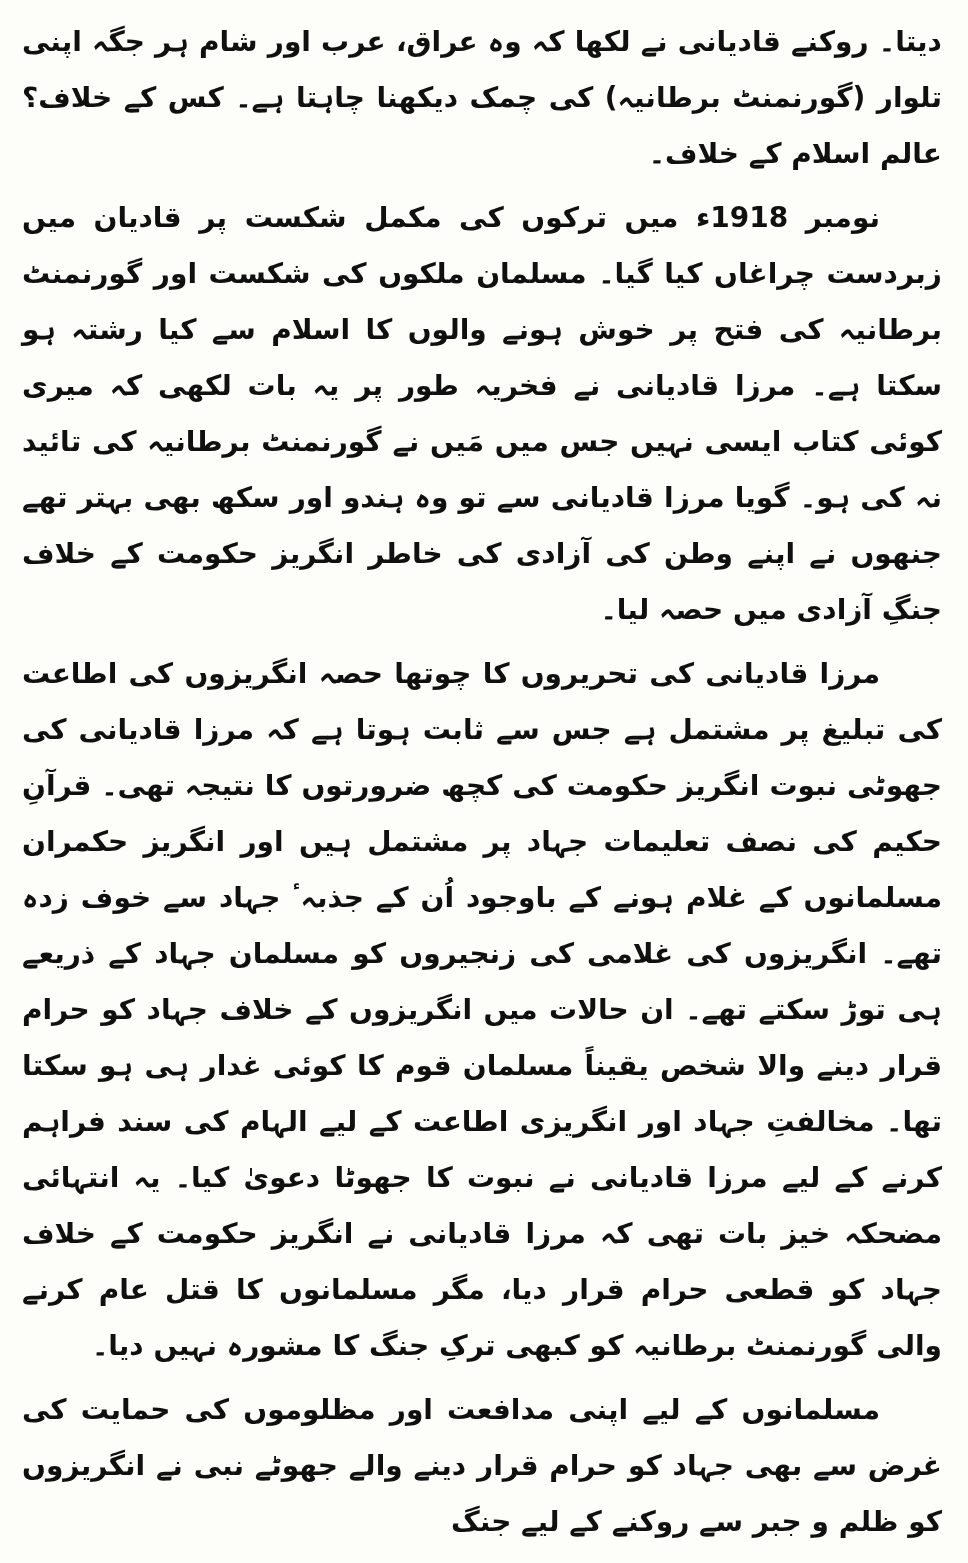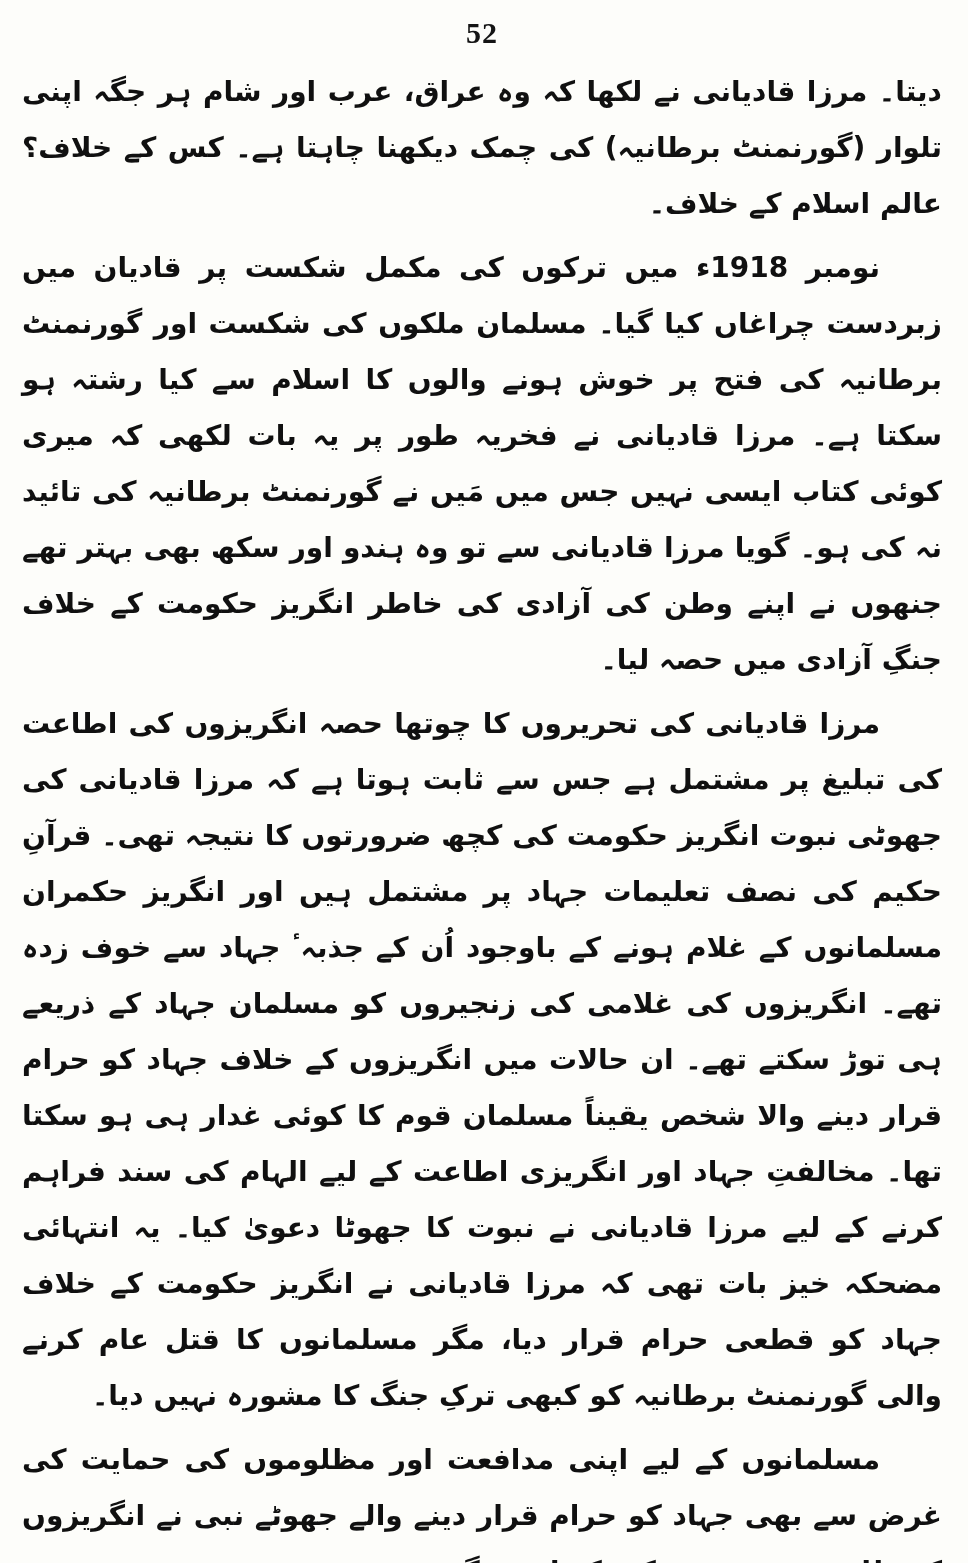--- a/index.html
+++ b/index.html
@@ -46,21 +46,20 @@
     text-indent: 0;
   }
   .para:last-child {
     margin-bottom: 0;
   }
 </style>
 </head>
 <body>
 
 <div class="page">
-  <div class="page-number">52</div>
 
   <div class="text-body">
-    <p class="para no-indent">دیتا۔ مرزا قادیانی نے لکھا کہ وہ عراق، عرب اور شام ہر جگہ اپنی تلوار (گورنمنٹ برطانیہ) کی چمک دیکھنا چاہتا ہے۔ کس کے خلاف؟ عالم اسلام کے خلاف۔</p>
+    <p class="para no-indent">دیتا۔ روکنے قادیانی نے لکھا کہ وہ عراق، عرب اور شام ہر جگہ اپنی تلوار (گورنمنٹ برطانیہ) کی چمک دیکھنا چاہتا ہے۔ کس کے خلاف؟ عالم اسلام کے خلاف۔</p>
     <p class="para">نومبر 1918ء میں ترکوں کی مکمل شکست پر قادیان میں زبردست چراغاں کیا گیا۔ مسلمان ملکوں کی شکست اور گورنمنٹ برطانیہ کی فتح پر خوش ہونے والوں کا اسلام سے کیا رشتہ ہو سکتا ہے۔ مرزا قادیانی نے فخریہ طور پر یہ بات لکھی کہ میری کوئی کتاب ایسی نہیں جس میں مَیں نے گورنمنٹ برطانیہ کی تائید نہ کی ہو۔ گویا مرزا قادیانی سے تو وہ ہندو اور سکھ بھی بہتر تھے جنھوں نے اپنے وطن کی آزادی کی خاطر انگریز حکومت کے خلاف جنگِ آزادی میں حصہ لیا۔</p>
     <p class="para">مرزا قادیانی کی تحریروں کا چوتھا حصہ انگریزوں کی اطاعت کی تبلیغ پر مشتمل ہے جس سے ثابت ہوتا ہے کہ مرزا قادیانی کی جھوٹی نبوت انگریز حکومت کی کچھ ضرورتوں کا نتیجہ تھی۔ قرآنِ حکیم کی نصف تعلیمات جہاد پر مشتمل ہیں اور انگریز حکمران مسلمانوں کے غلام ہونے کے باوجود اُن کے جذبہٴ جہاد سے خوف زدہ تھے۔ انگریزوں کی غلامی کی زنجیروں کو مسلمان جہاد کے ذریعے ہی توڑ سکتے تھے۔ ان حالات میں انگریزوں کے خلاف جہاد کو حرام قرار دینے والا شخص یقیناً مسلمان قوم کا کوئی غدار ہی ہو سکتا تھا۔ مخالفتِ جہاد اور انگریزی اطاعت کے لیے الہام کی سند فراہم کرنے کے لیے مرزا قادیانی نے نبوت کا جھوٹا دعویٰ کیا۔ یہ انتہائی مضحکہ خیز بات تھی کہ مرزا قادیانی نے انگریز حکومت کے خلاف جہاد کو قطعی حرام قرار دیا، مگر مسلمانوں کا قتل عام کرنے والی گورنمنٹ برطانیہ کو کبھی ترکِ جنگ کا مشورہ نہیں دیا۔</p>
     <p class="para">مسلمانوں کے لیے اپنی مدافعت اور مظلوموں کی حمایت کی غرض سے بھی جہاد کو حرام قرار دینے والے جھوٹے نبی نے انگریزوں کو ظلم و جبر سے روکنے کے لیے جنگ</p>
   </div>
 </div>
 
 </body></html>

